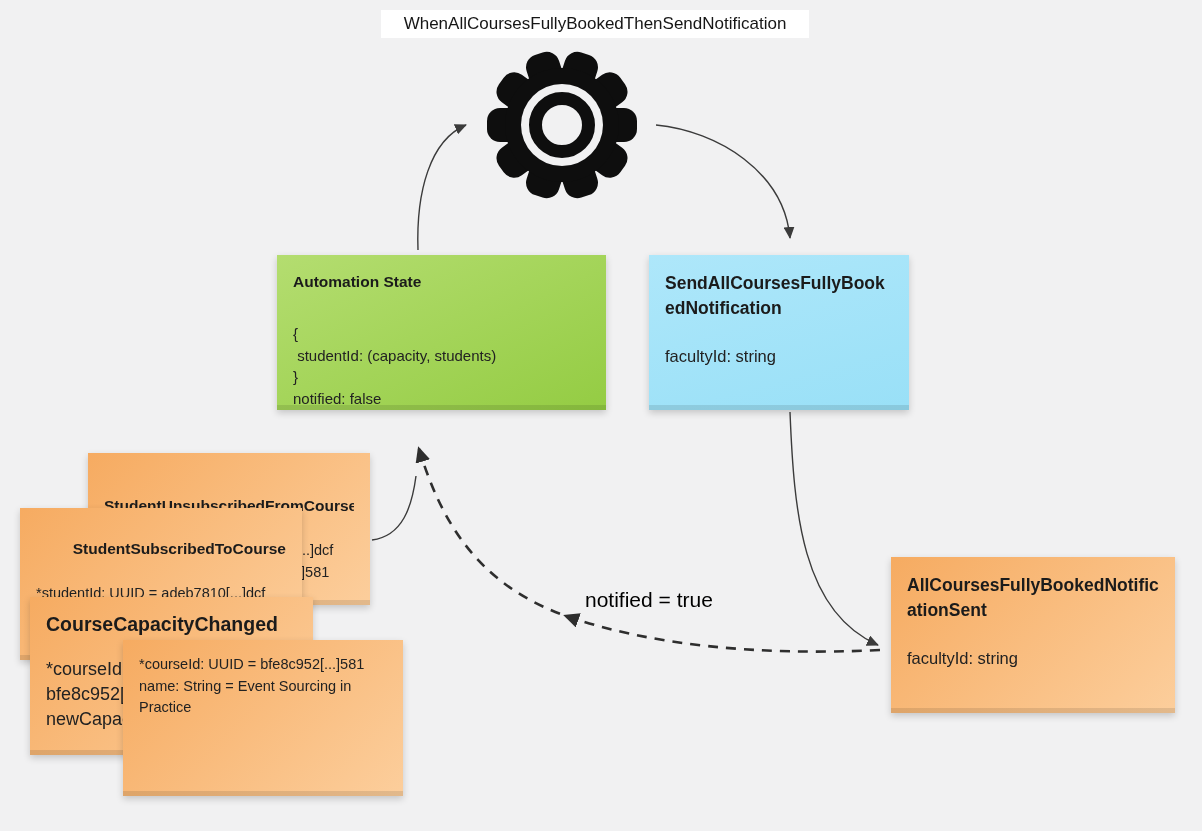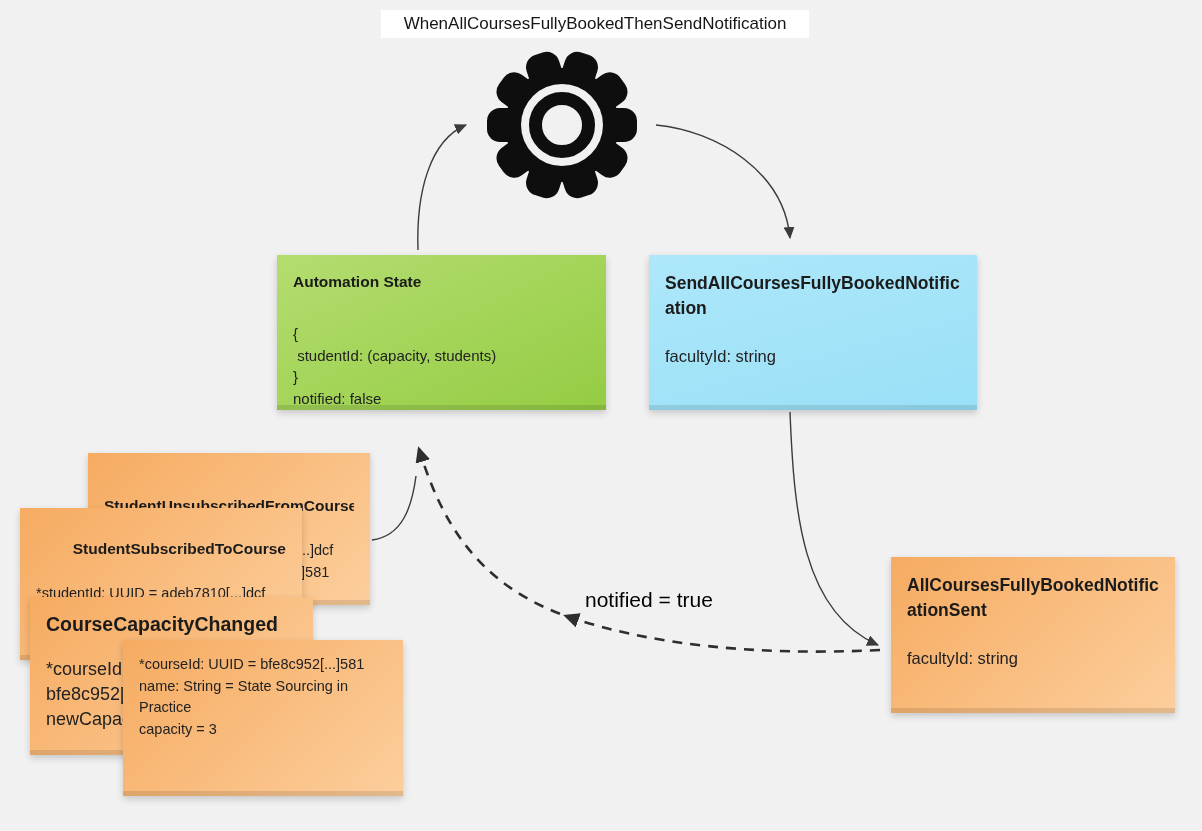--- a/index.html
+++ b/index.html
@@ -28,21 +28,21 @@
   .note .ln{font-size:14.5px;line-height:21.5px;white-space:pre;color:#222;}
   .ln-wrap{white-space:normal !important;}
   .green-note{background:linear-gradient(155deg,var(--green-top,#b4dd70),var(--green-bottom,#94cc43));}
   .blue-note{background:linear-gradient(165deg,var(--blue-top,#aee7fa),var(--blue-bottom,#99e0f7));}
   .orange-note{background:linear-gradient(135deg,var(--orange-top,#f6ab61),var(--orange-bottom,#fcce9c));}
 
   #note-automation{left:277px;top:255px;width:329px;height:155px;z-index:2;}
   #note-automation .t{margin-bottom:31px;}
   #note-automation .ln{font-size:15px;}
 
-  #note-command{left:649px;top:255px;width:328px;height:155px;z-index:2;}
+  #note-command{left:649px;top:255px;width:260px;height:155px;z-index:2;}
   #note-command .t{font-size:17.5px;line-height:25px;margin-bottom:25px;}
   #note-command .ln{font-size:16.5px;}
 
   #note-sent{left:891px;top:557px;width:284px;height:156px;z-index:2;}
   #note-sent .t{font-size:17.5px;line-height:25px;margin-bottom:25px;}
   #note-sent .ln{font-size:16.5px;}
 
   #note-unsub{left:88px;top:453px;width:282px;height:152px;z-index:1;padding-top:42px;}
   #note-unsub .t{margin-bottom:24px;}
 
@@ -115,22 +115,21 @@
 
 <div class="note orange-note" id="note-capacity">
   <div class="t t-clip">CourseCapacityChanged</div>
   <div class="ln">*courseId: UUID =</div>
   <div class="ln">bfe8c952[...]581</div>
   <div class="ln">newCapacity</div>
 </div>
 
 <div class="note orange-note" id="note-created">
   <div class="ln">*courseId: UUID = bfe8c952[...]581</div>
-  <div class="ln ln-wrap">name: String = State Sourcing in Practice</div>
-  <div class="ln">capacity = 3</div>
+  <div class="ln ln-wrap">name: String = Event Sourcing in Practice</div>
 </div>
 
 <svg class="edges" width="1202" height="831" viewBox="0 0 1202 831">
   <defs>
     <marker id="mA" markerUnits="userSpaceOnUse" markerWidth="13" markerHeight="11" refX="11" refY="5.5" orient="auto">
       <path d="M0,0 L12,5.5 L0,11 z" fill="#3b3b3b"></path>
     </marker>
     <marker id="mB" markerUnits="userSpaceOnUse" markerWidth="17" markerHeight="15" refX="13" refY="7.5" orient="auto">
       <path d="M0,0 L16,7.5 L0,15 z" fill="#2e2e2e"></path>
     </marker>

